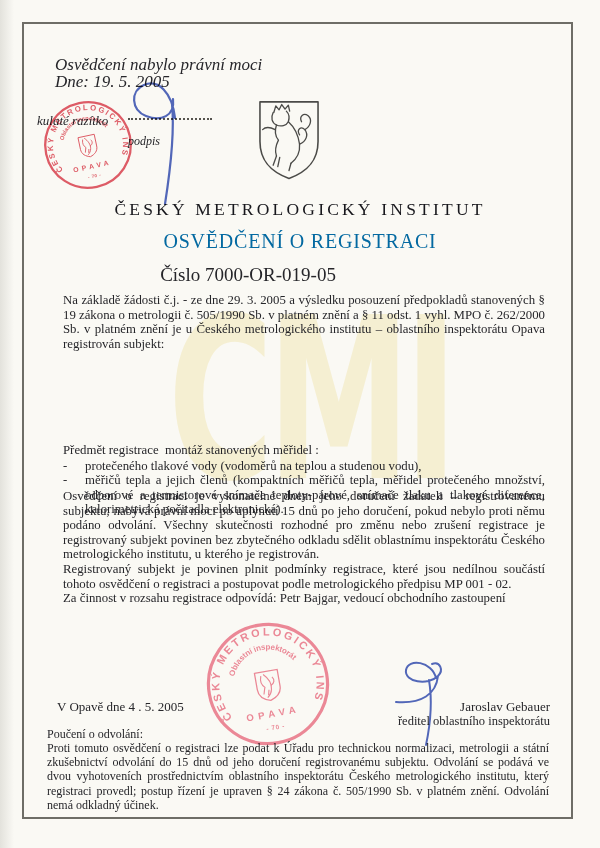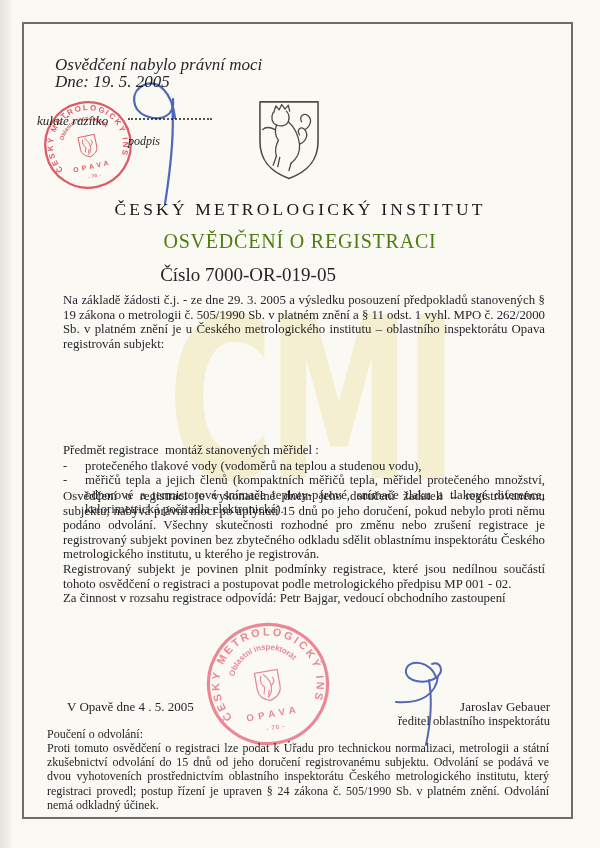--- a/index.html
+++ b/index.html
@@ -33,35 +33,35 @@
   .legal-note{left:55px;top:57px;font-size:17px;line-height:16.5px;z-index:2;}
   .razitko-label{left:37px;top:113px;font-size:13px;z-index:3;}
   .sig-line{left:128px;top:104px;width:84px;height:14px;border-bottom:2px dotted #55534e;z-index:2;}
   .sig-label{left:128px;top:134px;width:84px;text-align:left;font-size:12px;z-index:2;}
 
   .arms{left:256px;top:99px;z-index:1;}
 
   .institute-name{left:0;top:199px;width:600px;text-align:center;
     font-size:17.5px;letter-spacing:3.2px;color:#17171c;z-index:1;}
   .doc-title{left:0;top:230px;width:600px;text-align:center;
-    font-size:20px;letter-spacing:.8px;color:#4d7c0f;z-index:1;}
+    font-size:20px;letter-spacing:.8px;color:#0369a1;z-index:1;}
   .cert-number{left:0;top:264px;width:496px;text-align:center;font-size:19px;z-index:1;}
 
   .col{left:63px;width:482px;z-index:1;}
   .intro{top:293px;}
   .subject{top:363px;}
   .subject-line2{display:flex;}
   .subject-ic{position:absolute;left:404px;top:15px;}
   .registration{top:404px;margin-top:39px;}
   .reg-items{margin-top:1px;}
   .reg-item{display:flex;}
   .reg-dash{width:22px;flex:0 0 22px;}
   .terms{top:489px;}
   .terms p{margin:0;}
-  .issued{left:67px;top:699px;font-size:13px;z-index:1;text-align:center;}
+  .issued{left:57px;top:699px;font-size:13px;z-index:1;text-align:center;}
   .signatory{left:350px;top:699px;width:200px;text-align:right;z-index:1;}
   .signatory .name{font-size:13px;line-height:15px;}
   .signatory .title{font-size:12.5px;line-height:15px;}
 
   .appeal-heading{left:47px;top:727px;z-index:1;}
   .appeal-text{left:47px;top:741px;width:502px;z-index:1;}
 
   .stamp{z-index:4;mix-blend-mode:multiply;}
   .stamp-top{left:42px;top:99px;color:#dd4150;opacity:.85;transform:rotate(-12deg);}
   .stamp-bottom{left:204px;top:620px;color:#ec6e84;opacity:.8;transform:rotate(-10deg);}

